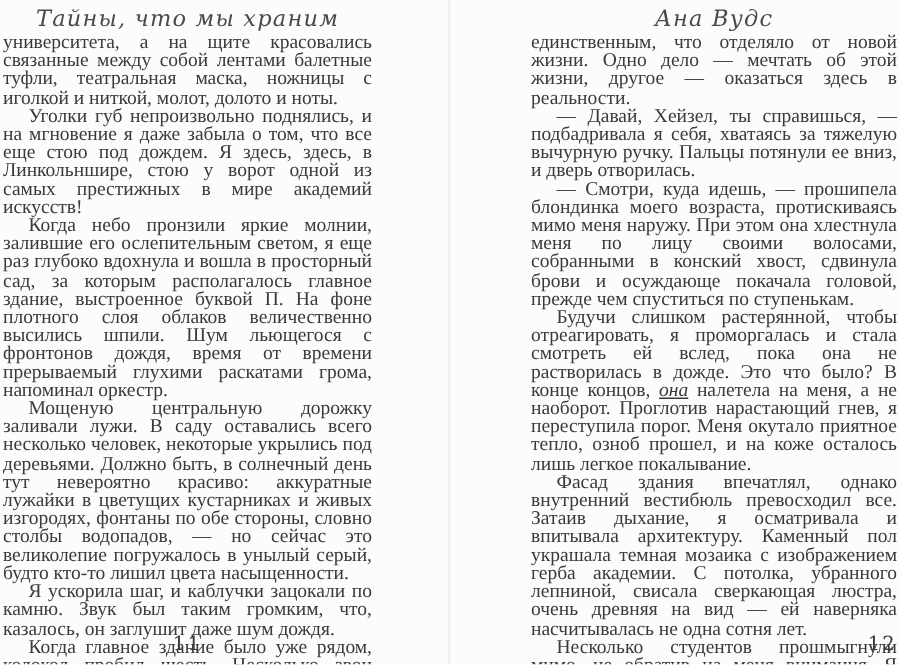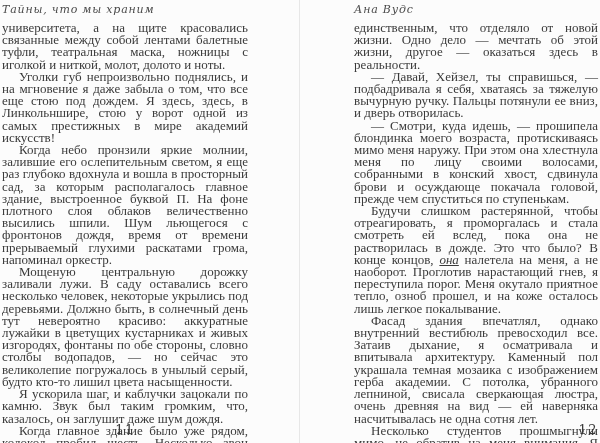--- a/index.html
+++ b/index.html
@@ -22,24 +22,24 @@
     top: 0;
     width: 1px;
     height: 443px;
     background: #e7e7e7;
   }
   .running-head {
     position: absolute;
     top: 3px;
     font-family: "DejaVu Serif", serif;
     font-style: italic;
-    font-size: 11px;
+    font-size: 15px;
     letter-spacing: 0.8px;
     color: #4a4a4a;
-    text-align: left;
+    text-align: center;
     white-space: nowrap;
   }
   .head-left  { left: 2px;   width: 246px; }
   .head-right { left: 354px; width: 244px; }
   .body-col {
     position: absolute;
     top: 22px;
     font-size: 13px;
     line-height: 12.2px;
     text-align: justify;

